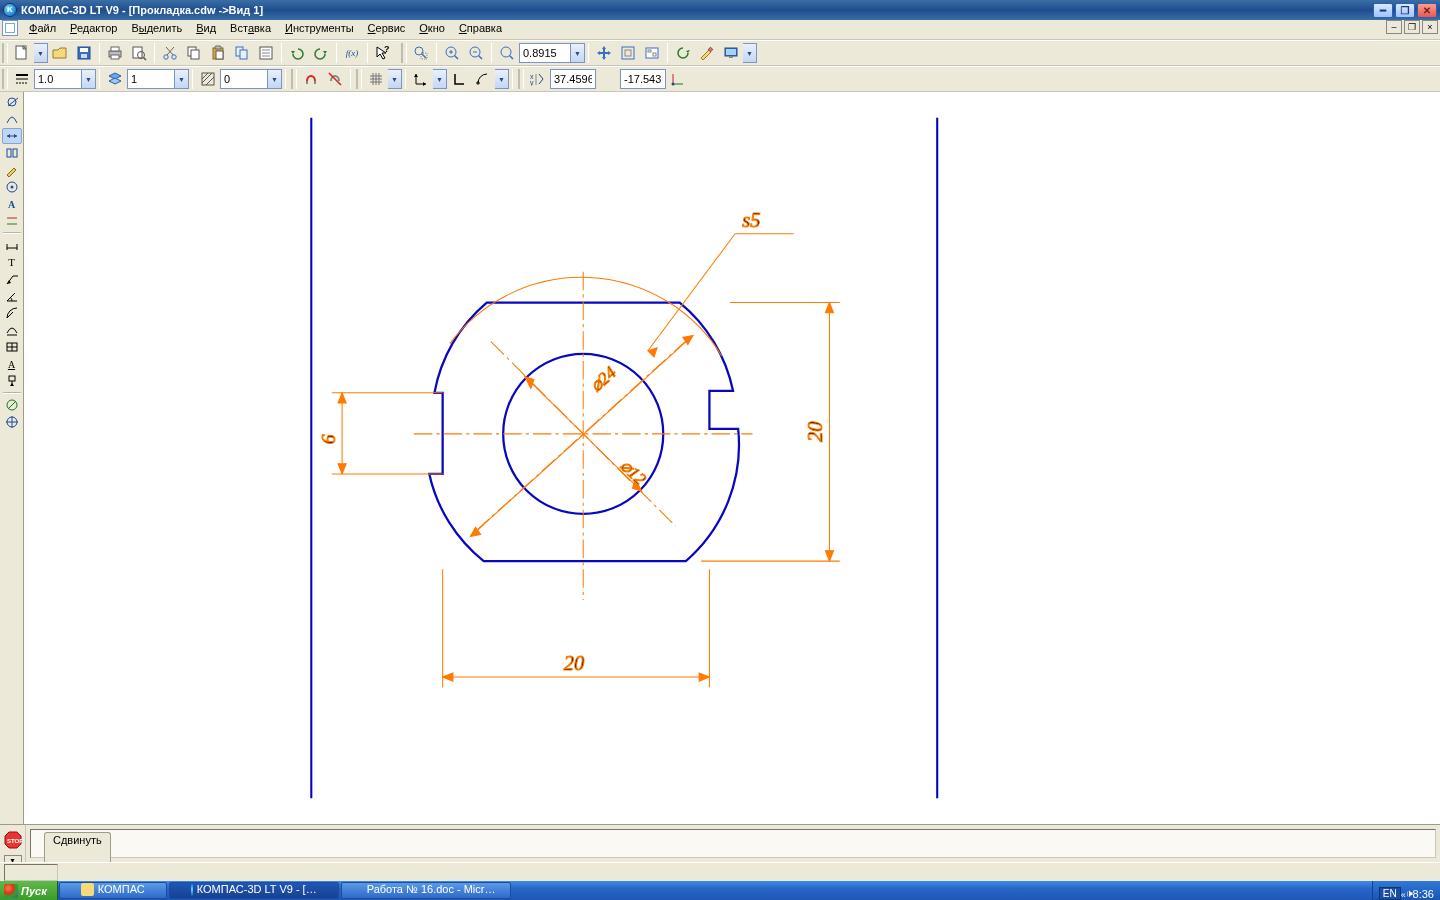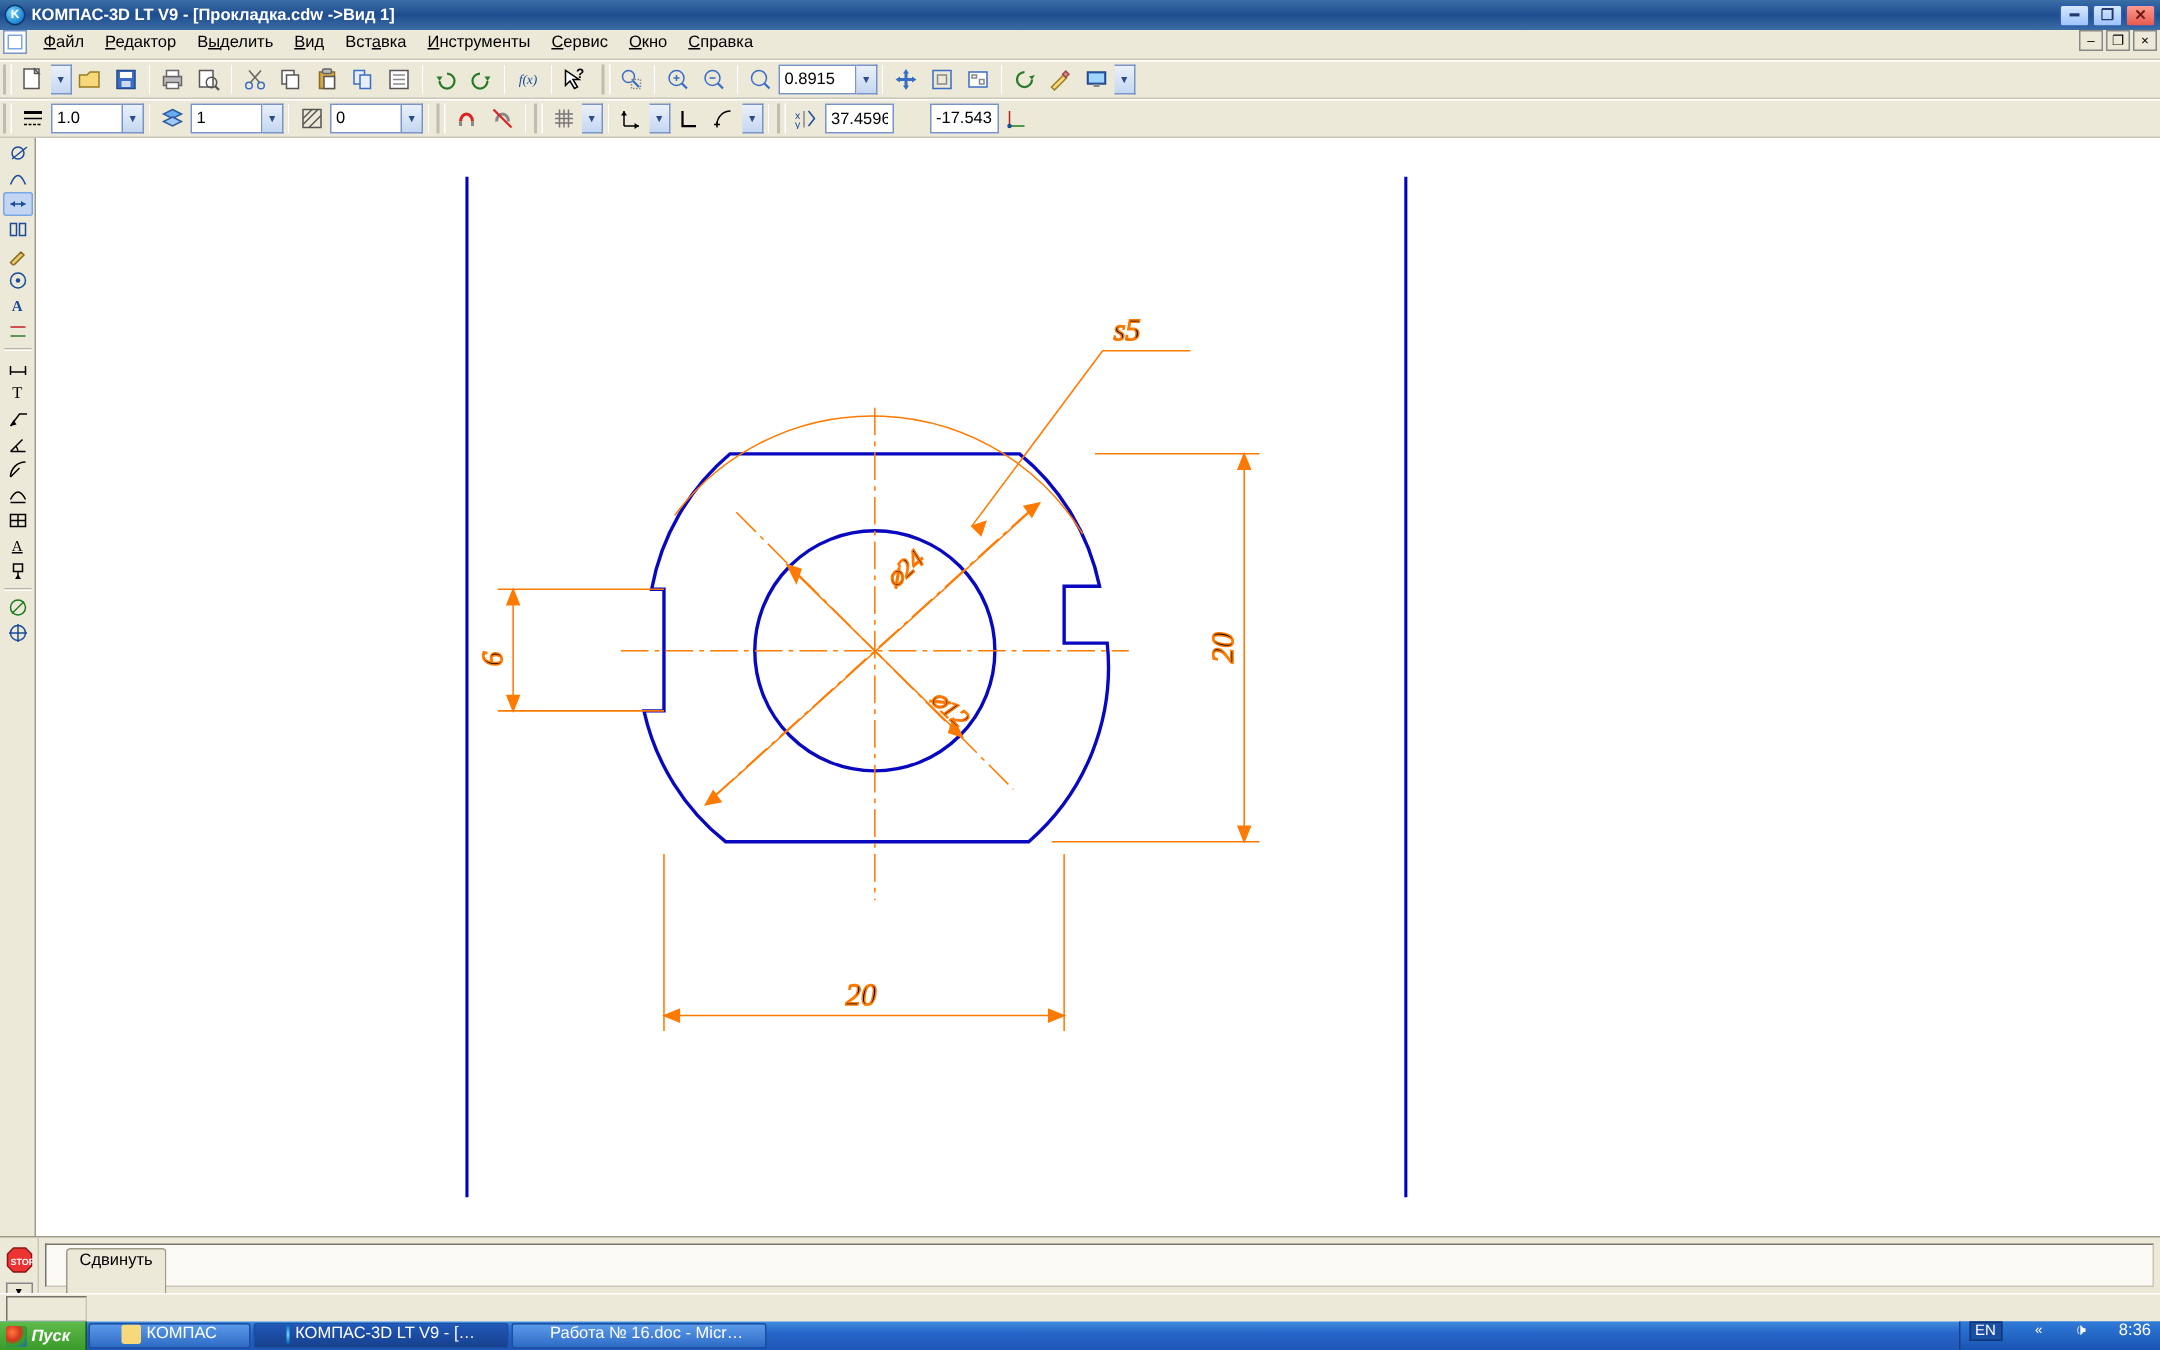--- a/index.html
+++ b/index.html
@@ -52,21 +52,21 @@
 .statusbar .cell{border:1px inset #c9c6b9;padding:1px 4px;height:17px;display:flex;align-items:center}
 .statusbar .cell.main{flex:1;margin-right:4px}
 
 
 .taskbar{position:absolute;left:0;right:0;bottom:0;height:19px;background:linear-gradient(to bottom,#3f8cde 0%,#2666c9 40%,#2057b7 100%);display:flex;align-items:center;color:#fff;font-size:11px}
 .startbtn{height:19px;padding:0 10px 0 4px;background:linear-gradient(to bottom,#5fbb4a,#3a9a2a);border-right:1px solid #1a5d12;font-weight:bold;font-style:italic;display:flex;align-items:center;cursor:pointer}
 .startbtn .emoji{width:14px;height:14px;border-radius:2px;margin-right:3px;background:radial-gradient(circle at 30% 30%,#ff7a3a,#d4351f 40%,#34a22a 60%,#1f63c5);}
 .taskbtn{height:17px;margin:0 1px;padding:0 21px;background:linear-gradient(to bottom,#5a9ae8,#2f6bc7);border:1px solid #1a4ea3;border-radius:2px;display:flex;cursor:pointer;max-width:170px;overflow:hidden;white-space:nowrap}
 .taskbtn.active{background:linear-gradient(to bottom,#2057b7,#17418d)}
 .taskbtn .ti{width:13px;height:13px;margin-right:4px;background:#fff;border-radius:2px}
-.tray{margin-left:auto;height:19px;background:linear-gradient(to bottom,#2f7ad8,#1a54b2);border-left:1px solid #134093;display:flex;align-items:flex-start;padding:0 6px;gap:22px}
+.tray{margin-left:auto;height:19px;background:linear-gradient(to bottom,#2f7ad8,#1a54b2);border-left:1px solid #134093;display:flex;align-items:flex-end;padding:0 6px;gap:0}
 .tray .lang{background:#1a4ea3;border:1px solid #0e3578;padding:0 3px;font-size:10px}
 </style>
 </head>
 <body>
 
 <div class="titlebar">
   <div class="app-icon">K</div>
   <div class="title">КОМПАС-3D LT V9 - [Прокладка.cdw -&gt;Вид 1]</div>
   <div class="winbtns">
     <div class="winbtn">━</div>

